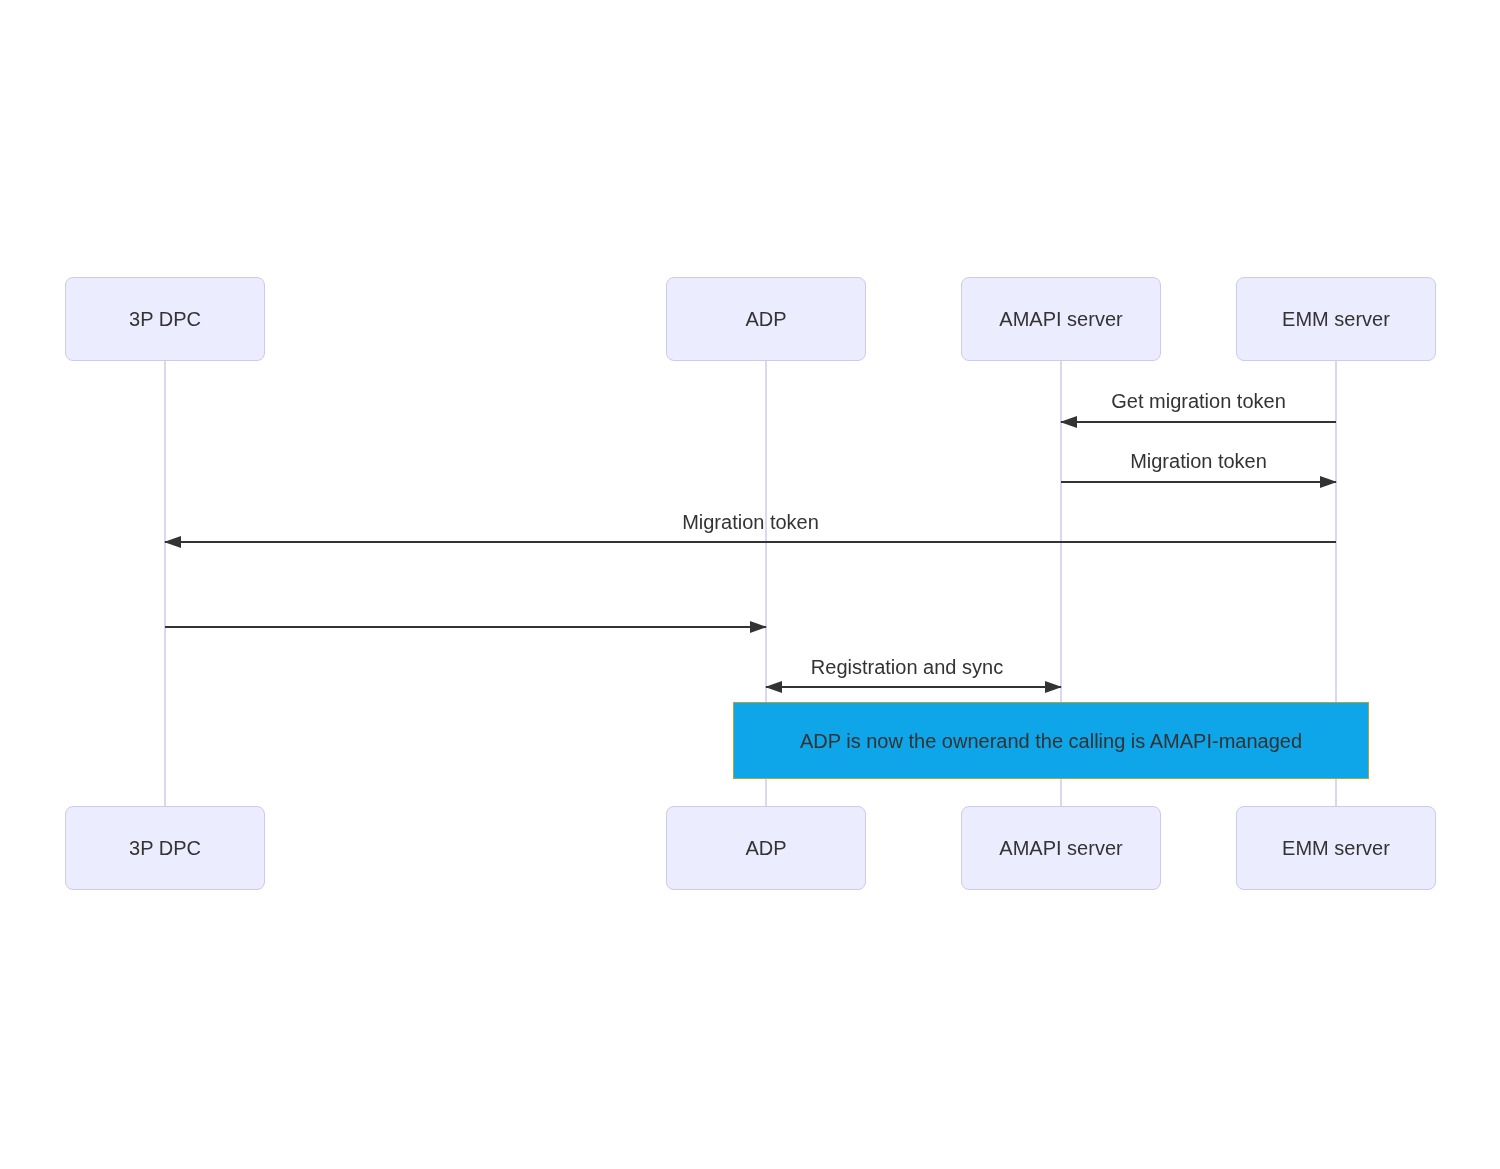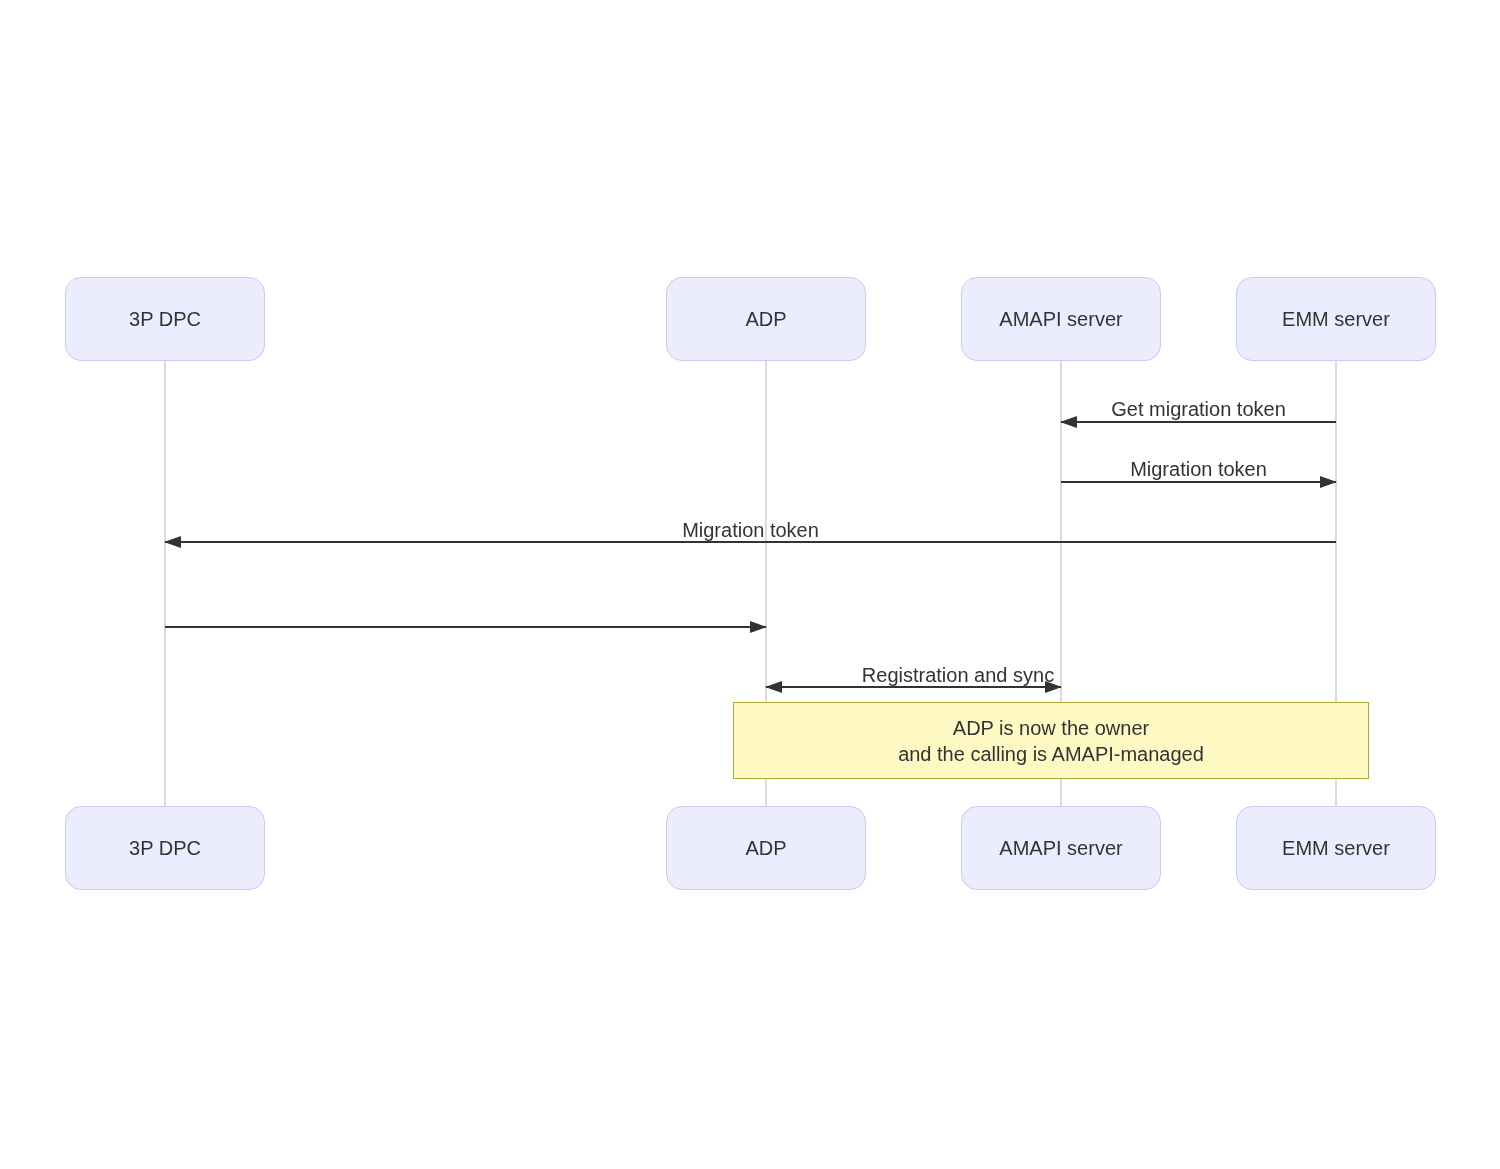--- a/index.html
+++ b/index.html
@@ -18,38 +18,37 @@
     top: 361px;
     height: 445px;
     background: #dcd6f0;
   }
   .actor-box {
     position: absolute;
     width: 200px;
     height: 84px;
     background: #ECECFF;
     border: 1px solid #cfc9ec;
-    border-radius: 16px;
+    border-radius: 8px;
     display: flex;
     align-items: center;
     justify-content: center;
     font-size: 20px;
     color: #333333;
     box-sizing: border-box;
     z-index: 2;
   }
   .msg-label {
     position: absolute;
     text-align: center;
     font-size: 20px;
     line-height: 25px;
     color: #333333;
     white-space: nowrap;
     z-index: 1;
-    margin-top: 8px;
   }
   .msg-line {
     position: absolute;
     height: 2px;
     background: #333333;
     z-index: 1;
   }
   .head-right {
     position: absolute;
     right: -1px;
@@ -67,25 +66,24 @@
     border-top: 6px solid transparent;
     border-bottom: 6px solid transparent;
     border-right: 17px solid #333333;
   }
   .note-box {
     position: absolute;
     left: 733px;
     top: 702px;
     width: 636px;
     height: 77px;
-    background: #fef9c3;
+    background: #0ea5e9;
     border: 1px solid #aaaa33;
     box-sizing: border-box;
     display: flex;
-    flex-direction: column;
     align-items: center;
     justify-content: center;
     font-size: 20px;
     line-height: 26px;
     color: #333333;
     text-align: center;
     z-index: 3;
   }
 </style>
 </head>
@@ -125,21 +123,21 @@
   <div class="msg-line" style="left:165px; top:541px; width:1171px">
     <span class="head-left"></span>
   </div>
 
   <div class="msg-label" style="left:115px; top:571px; width:701px">
   </div>
   <div class="msg-line" style="left:165px; top:626px; width:601px">
     <span class="head-right"></span>
   </div>
 
-  <div class="msg-label" style="left:802px; top:655px; width:312px">Registration and sync</div>
+  <div class="msg-label" style="left:751px; top:655px; width:312px">Registration and sync</div>
   <div class="msg-line" style="left:766px; top:686px; width:295px">
     <span class="head-left"></span>
     <span class="head-right"></span>
   </div>
 
   <div class="note-box">
     <div>ADP is now the owner</div>
     <div>and the calling is AMAPI-managed</div>
   </div>
 

